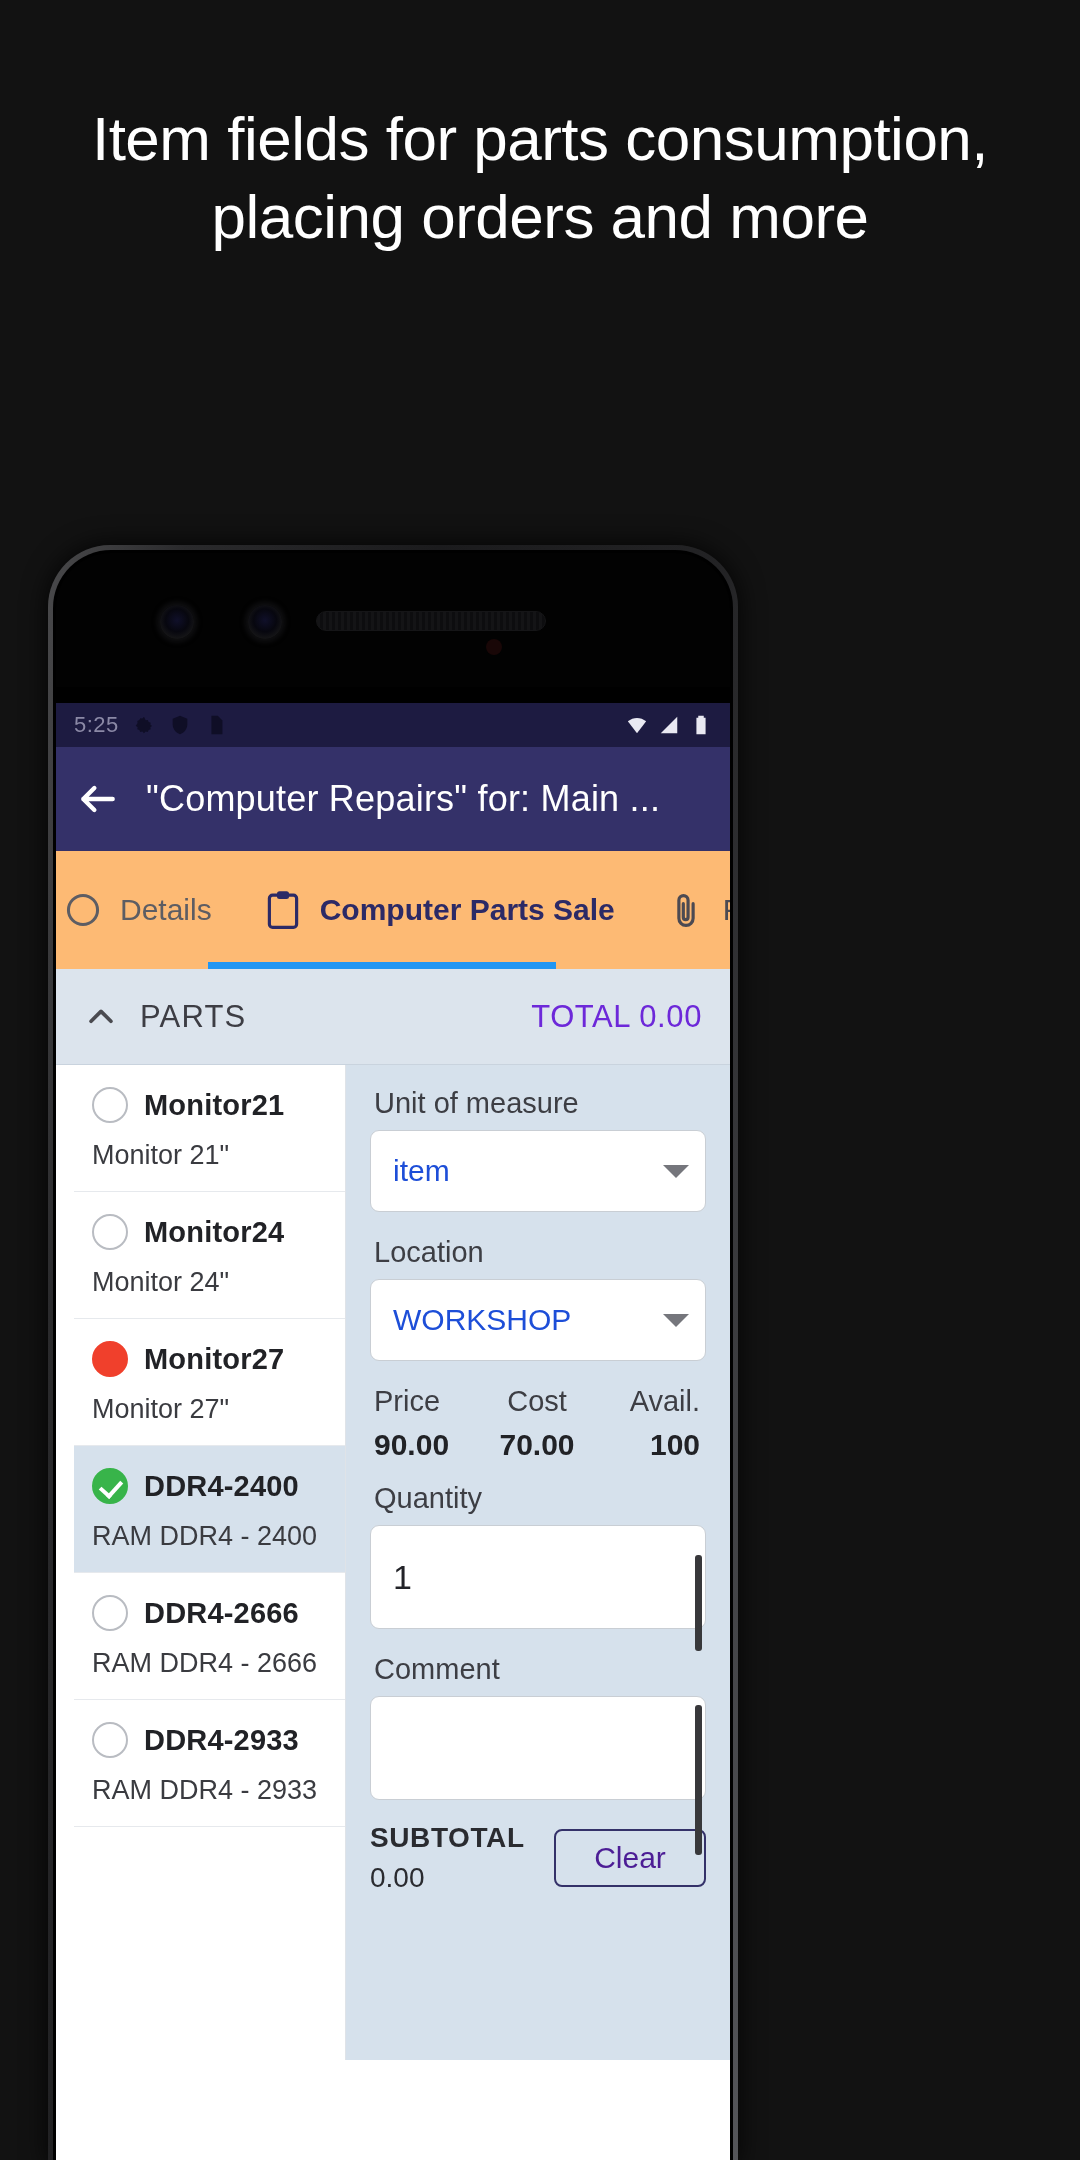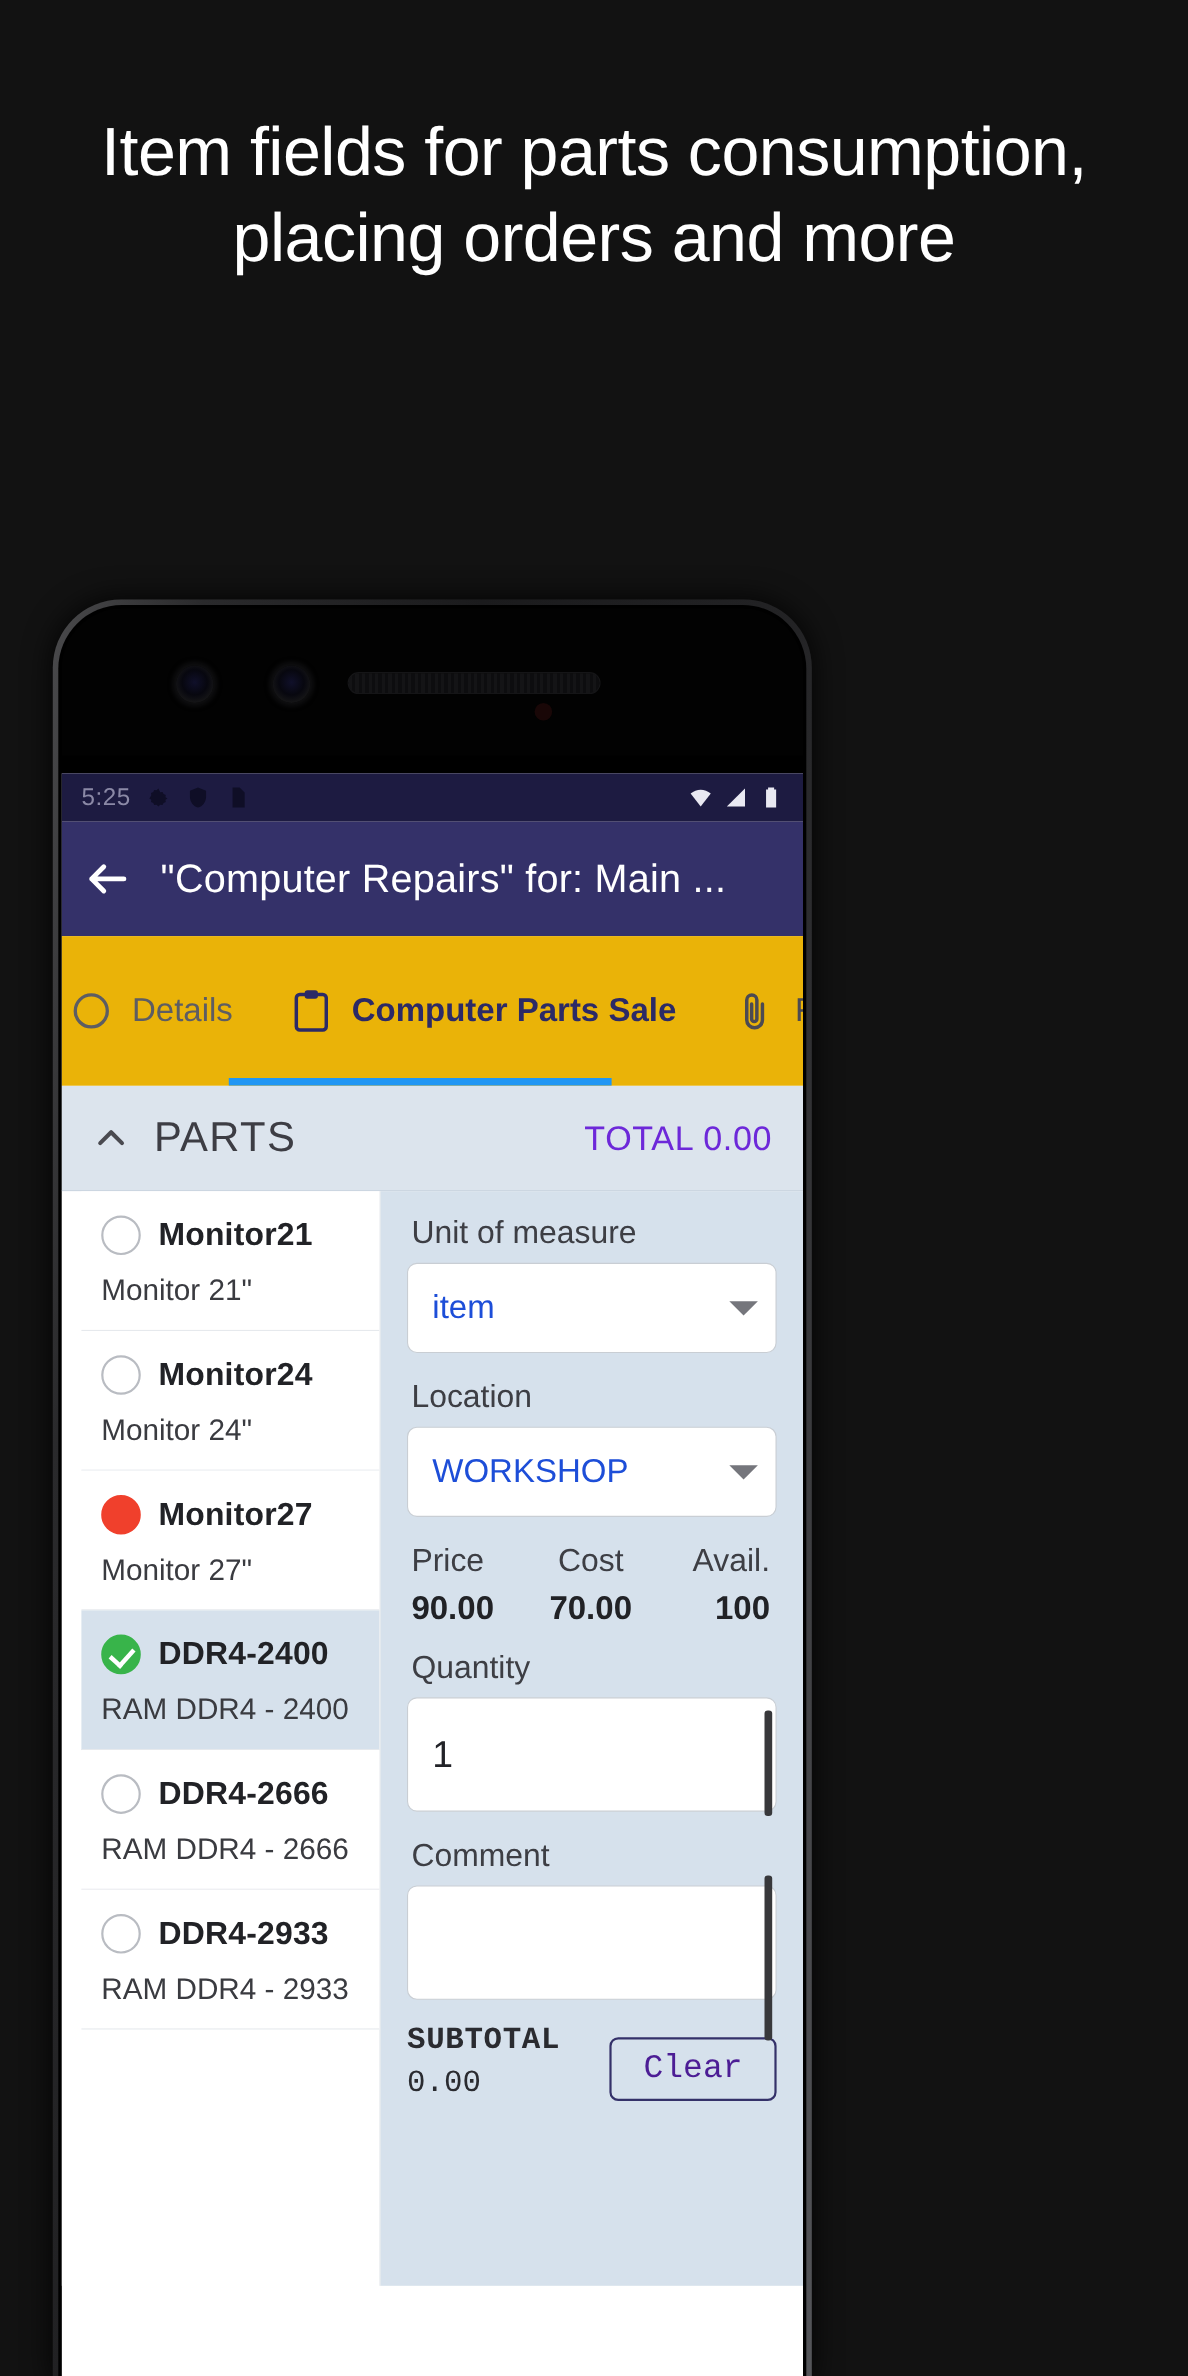--- a/index.html
+++ b/index.html
@@ -78,21 +78,21 @@
     padding: 0 20px; gap: 26px;
   }
   .back-arrow { width: 44px; height: 44px; flex: none; }
   .back-arrow svg { width: 100%; height: 100%; stroke: #fff; fill: none; stroke-width: 2.4; }
   .appbar-title {
     color: #ffffff; font-size: 36px; font-weight: 400; white-space: nowrap;
     overflow: hidden; letter-spacing: 0.2px;
   }
 
   .tabbar {
-    height: 136px; background: #eab308; display: flex; align-items: stretch;
+    height: 118px; background: #fdba74; display: flex; align-items: stretch;
     position: relative; overflow: hidden;
   }
   .tab {
     display: flex; align-items: center; gap: 18px; padding: 0 26px;
     font-size: 30px; white-space: nowrap; position: relative;
   }
   .tab.t-details { color: #5d5d63; padding-left: 8px; }
   .tab.t-active { color: #2c2a66; font-weight: 700; }
   .tab.t-files { color: #4c4a52; }
   .tab-ic { width: 38px; height: 42px; flex: none; display: block; }
@@ -100,21 +100,21 @@
   .tab-underline {
     position: absolute; left: 152px; bottom: 0; width: 348px; height: 7px; background: #2196f3;
   }
 
   .parts-header {
     height: 96px; background: #dce4ed; display: flex; align-items: center;
     padding: 0 28px; gap: 22px; border-bottom: 1px solid #c9d3de;
   }
   .chev-up { width: 34px; height: 34px; flex: none; }
   .chev-up svg { width: 100%; height: 100%; stroke: #4a4a50; fill: none; stroke-width: 2.6; }
-  .parts-label { font-size: 38px; color: #3d3d44; letter-spacing: 1.2px; }
+  .parts-label { font-size: 31px; color: #3d3d44; letter-spacing: 1.2px; }
   .parts-total { margin-left: auto; font-size: 31px; color: #6d28d9; letter-spacing: 0.6px; }
 
   .search-row {
     height: 116px; background: #f4f5f7; display: flex; align-items: center;
     padding: 0 18px; gap: 16px;
   }
   .searchbox {
     flex: 1 1 auto; display: flex; align-items: center; gap: 16px;
     border-bottom: 2px solid #b9bcc2; height: 74px; padding: 0 8px 0 10px; margin-right: 6px;
   }
@@ -160,21 +160,21 @@
   .stat.s2 { text-align: center; }
   .stat.s3 { text-align: right; padding-right: 6px; }
   .qty-box {
     height: 104px; background: #fff; border: 1px solid #c9ced4; border-radius: 9px;
     display: flex; align-items: center; padding: 0 22px; margin-bottom: 24px;
   }
   .qty-val { font-size: 34px; color: #222328; }
   .comment-box {
     height: 104px; background: #fff; border: 1px solid #c9ced4; border-radius: 9px; margin-bottom: 22px;
   }
-  .subtotal-row { display: flex; align-items: flex-end; gap: 28px; font-family: Liberation Mono, monospace; }
+  .subtotal-row { display: flex; align-items: center; gap: 28px; }
   .subtotal { flex: 1; }
   .subtotal .k { font-size: 28px; font-weight: 700; color: #2a2b30; letter-spacing: 0.6px; }
   .subtotal .v { font-size: 28px; color: #2a2b30; margin-top: 8px; }
   .clear-btn {
     width: 152px; height: 58px; border: 2px solid #343169; border-radius: 8px;
     color: #4c1d95; font-size: 30px; display: flex; align-items: center; justify-content: center;
     background: transparent;
   }
 
   

